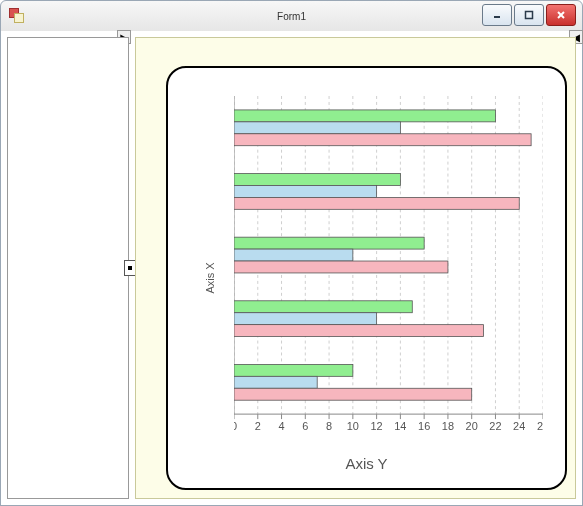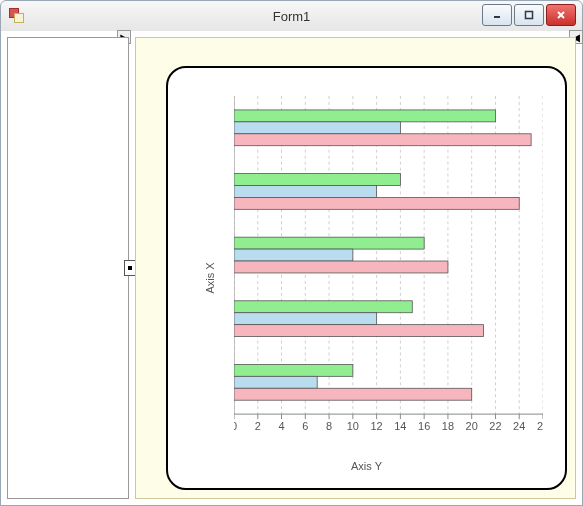--- a/index.html
+++ b/index.html
@@ -35,21 +35,21 @@
     position: absolute; left: 0; top: 0; width: 8px; height: 8px;
     background: #d9534f; border: 1px solid #a03030;
   }
   .titlebar .appicon::after {
     content: "";
     position: absolute; left: 5px; top: 5px; width: 8px; height: 8px;
     background: #f7f3d0; border: 1px solid #c0b060;
   }
   .titlebar .title {
     position: absolute; left: 0; right: 0; text-align: center;
-    color: #333; font-size: 13px;
+    color: #333; font-size: 10px;
   }
   .winbtns {
     position: absolute; right: 6px; top: 3px; display: flex; gap: 2px;
   }
   .winbtn {
     width: 28px; height: 20px;
     border: 1px solid #6a7a8a;
     border-radius: 3px;
     background: linear-gradient(#f9fbfd, #d9e4ef);
     display: flex; align-items: center; justify-content: center;
@@ -132,21 +132,21 @@
     transform: translate(-50%, -50%) rotate(-90deg);
     transform-origin: center;
     font-size: 11px; color: #555;
     white-space: nowrap;
   }
   .axis-label-h {
     position: absolute;
     left: 0; right: 0;
     bottom: 16px;
     text-align: center;
-    font-size: 11px; color: #555;
+    font-size: 15px; color: #555;
   }
   .grid line { stroke: #cfcfcf; stroke-dasharray: 3 3; }
   .bar { stroke: #555; stroke-width: 0.8; }
 </style>
 </head>
 <body>
 
 <div class="outer">
 
   <div class="titlebar">

